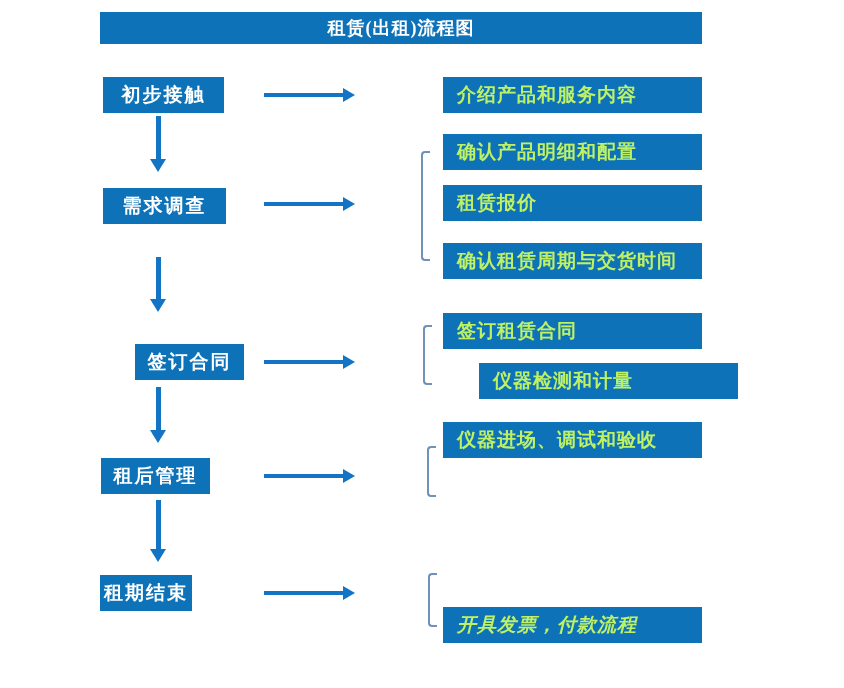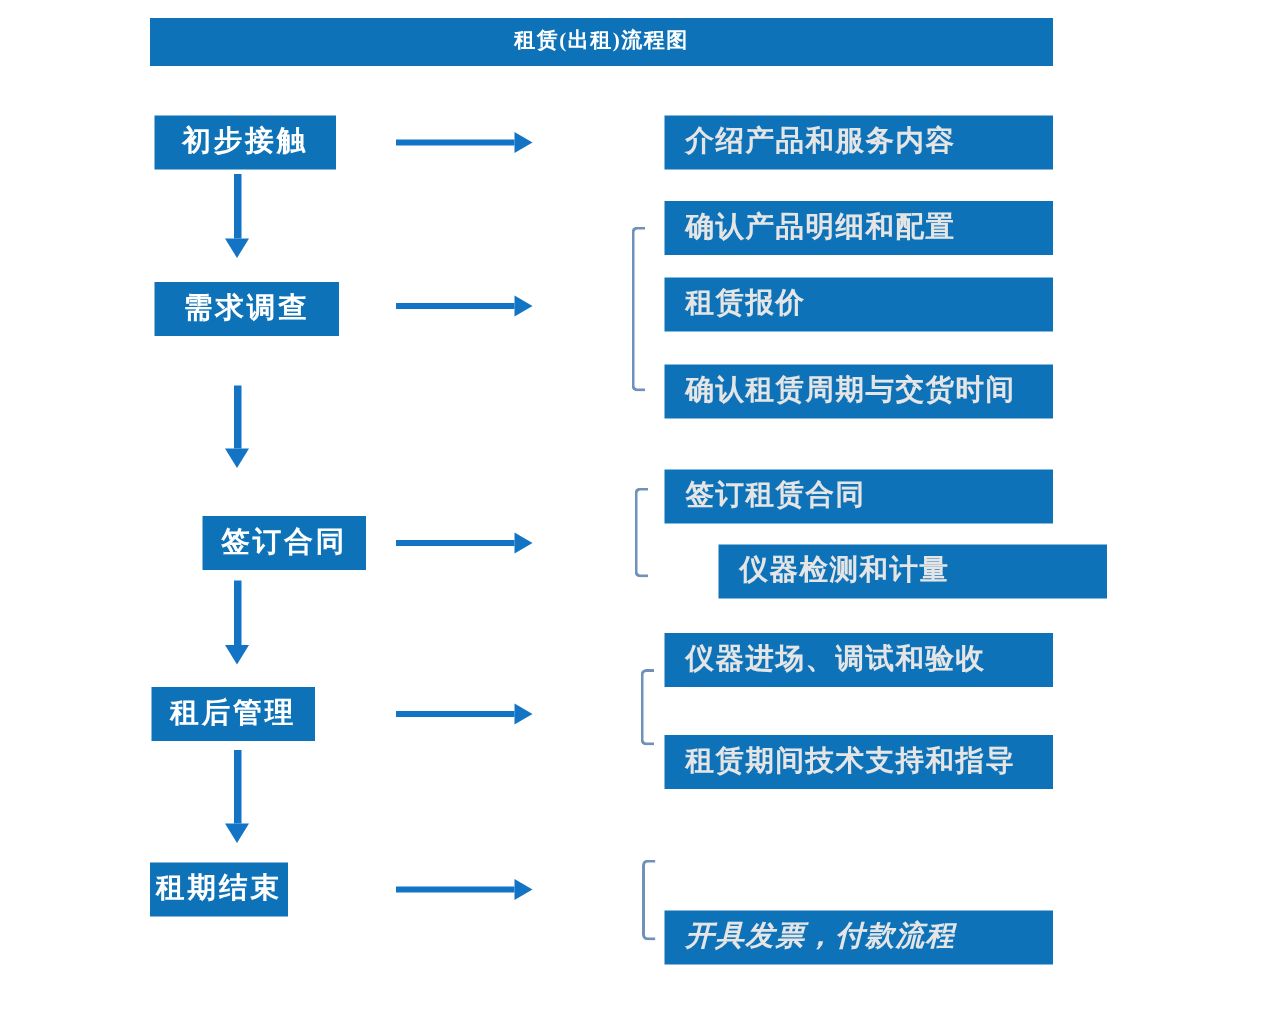--- a/index.html
+++ b/index.html
@@ -15,21 +15,21 @@
     background: #ffffff;
     overflow: hidden;
   }
   .title-bar {
     position: absolute;
     left: 100px; top: 12px;
     width: 602px; height: 32px;
     background: #0d72b8;
     color: #ffffff;
     font-weight: bold;
-    font-size: 14px;
+    font-size: 18px;
     line-height: 32px;
     text-align: center;
     letter-spacing: 1px;
   }
   .lbox {
     position: absolute;
     height: 36px;
     background: #0d72b8;
     color: #ffffff;
     font-weight: bold;
@@ -37,21 +37,21 @@
     line-height: 36px;
     text-align: center;
     letter-spacing: 2px;
   }
   .rbox {
     position: absolute;
     left: 443px;
     width: 259px;
     height: 36px;
     background: #0d72b8;
-    color: #e5e5e5;
+    color: #bef264;
     font-weight: bold;
     font-size: 19px;
     line-height: 36px;
     text-align: left;
     padding-left: 14px;
     box-sizing: border-box;
     letter-spacing: 1px;
   }
   
   .harrow {
@@ -148,21 +148,20 @@
     <div class="head" style="top:43px;"></div>
   </div>
 
   <div class="lbox" style="left:101px; top:458px; width:109px;">租后管理</div>
   <div class="harrow" style="left:264px; top:469px;">
     <div class="shaft"></div>
     <div class="head"></div>
   </div>
   <div class="bracket" style="left:427px; top:446px; height:51px;"></div>
   <div class="rbox" style="top:422px;">仪器进场、调试和验收</div>
-  <div class="rbox" style="top:490px;">租赁期间技术支持和指导</div>
   <div class="varrow" style="left:150px; top:500px;">
     <div class="shaft" style="height:49px;"></div>
     <div class="head" style="top:49px;"></div>
   </div>
 
   <div class="lbox" style="left:100px; top:575px; width:92px;">租期结束</div>
   <div class="harrow" style="left:264px; top:586px;">
     <div class="shaft"></div>
     <div class="head"></div>
   </div>

